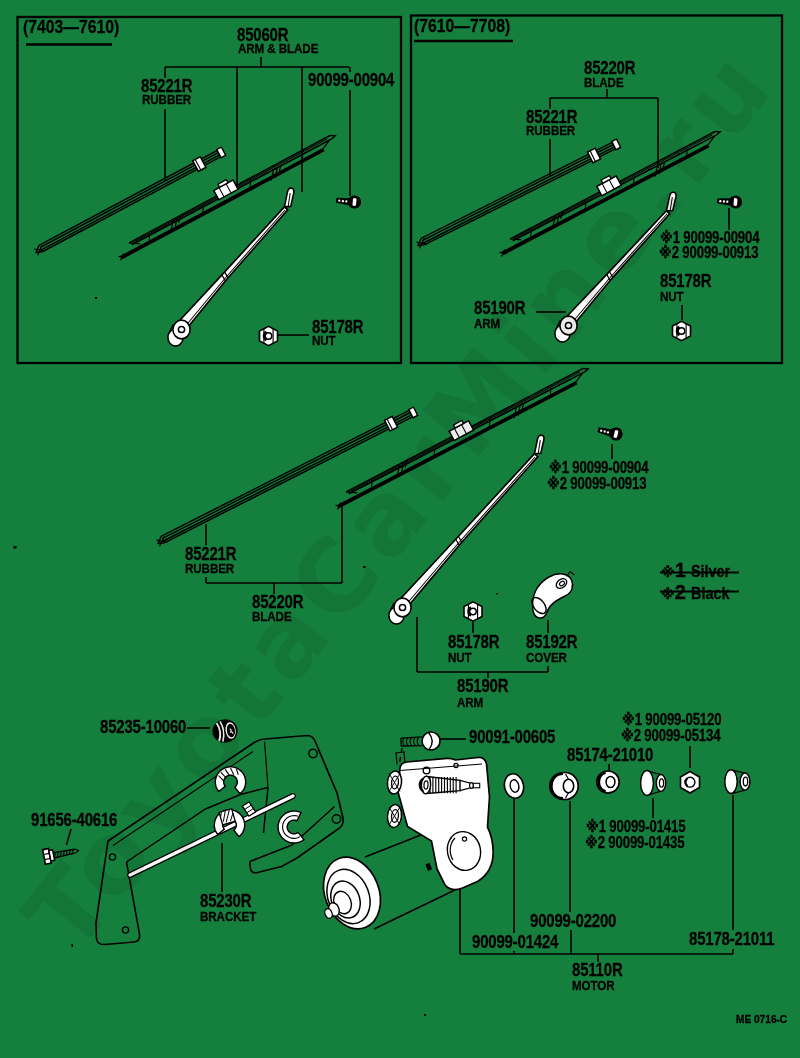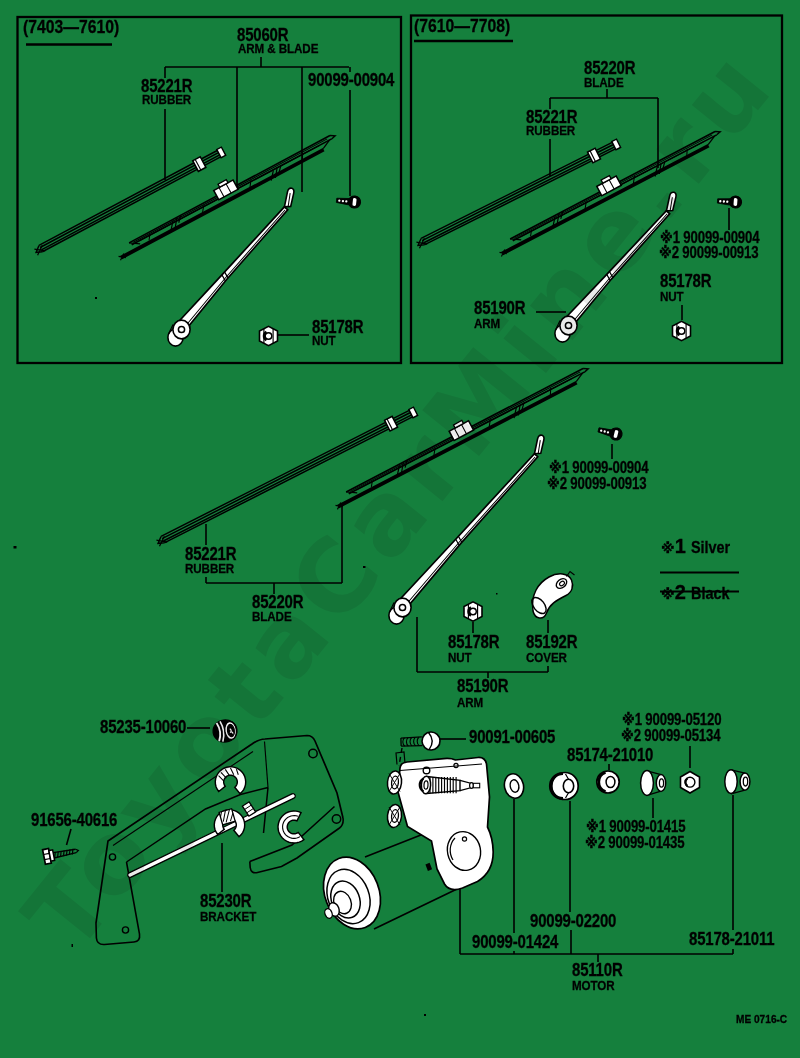--- a/index.html
+++ b/index.html
@@ -460,17 +460,17 @@
     <div class="lbl pn" style="left:567px;top:746px">85174-21010</div>
     <div class="lbl ref" style="left:586px;top:818px">※1 90099-01415</div>
     <div class="lbl ref" style="left:585px;top:834px">※2 90099-01435</div>
     <div class="lbl pn" style="left:530px;top:912px">90099-02200</div>
     <div class="lbl pn" style="left:472px;top:933px">90099-01424</div>
     <div class="lbl pn" style="left:689px;top:930px">85178-21011</div>
     <div class="lbl pn" style="left:572px;top:961px">85110R</div>
     <div class="lbl cap" style="left:572px;top:979px">MOTOR</div>
     <div class="lbl tiny" style="left:736px;top:1014px">ME 0716-C</div>
 
-<div class="lbl legend" style="left:661px;top:536px"><span class="lmark">※</span><span class="lnum">1</span> <span class="lword">Silver</span></div>
+<div class="lbl legend" style="left:661px;top:560px"><span class="lmark">※</span><span class="lnum">1</span> <span class="lword">Silver</span></div>
 <div class="lbl legend" style="left:661px;top:582px"><span class="lmark">※</span><span class="lnum">2</span> <span class="lword">Black</span></div>
 
 <div class="watermark">ToyotaCarMine.ru</div>
 </div>
 
 </body></html>

